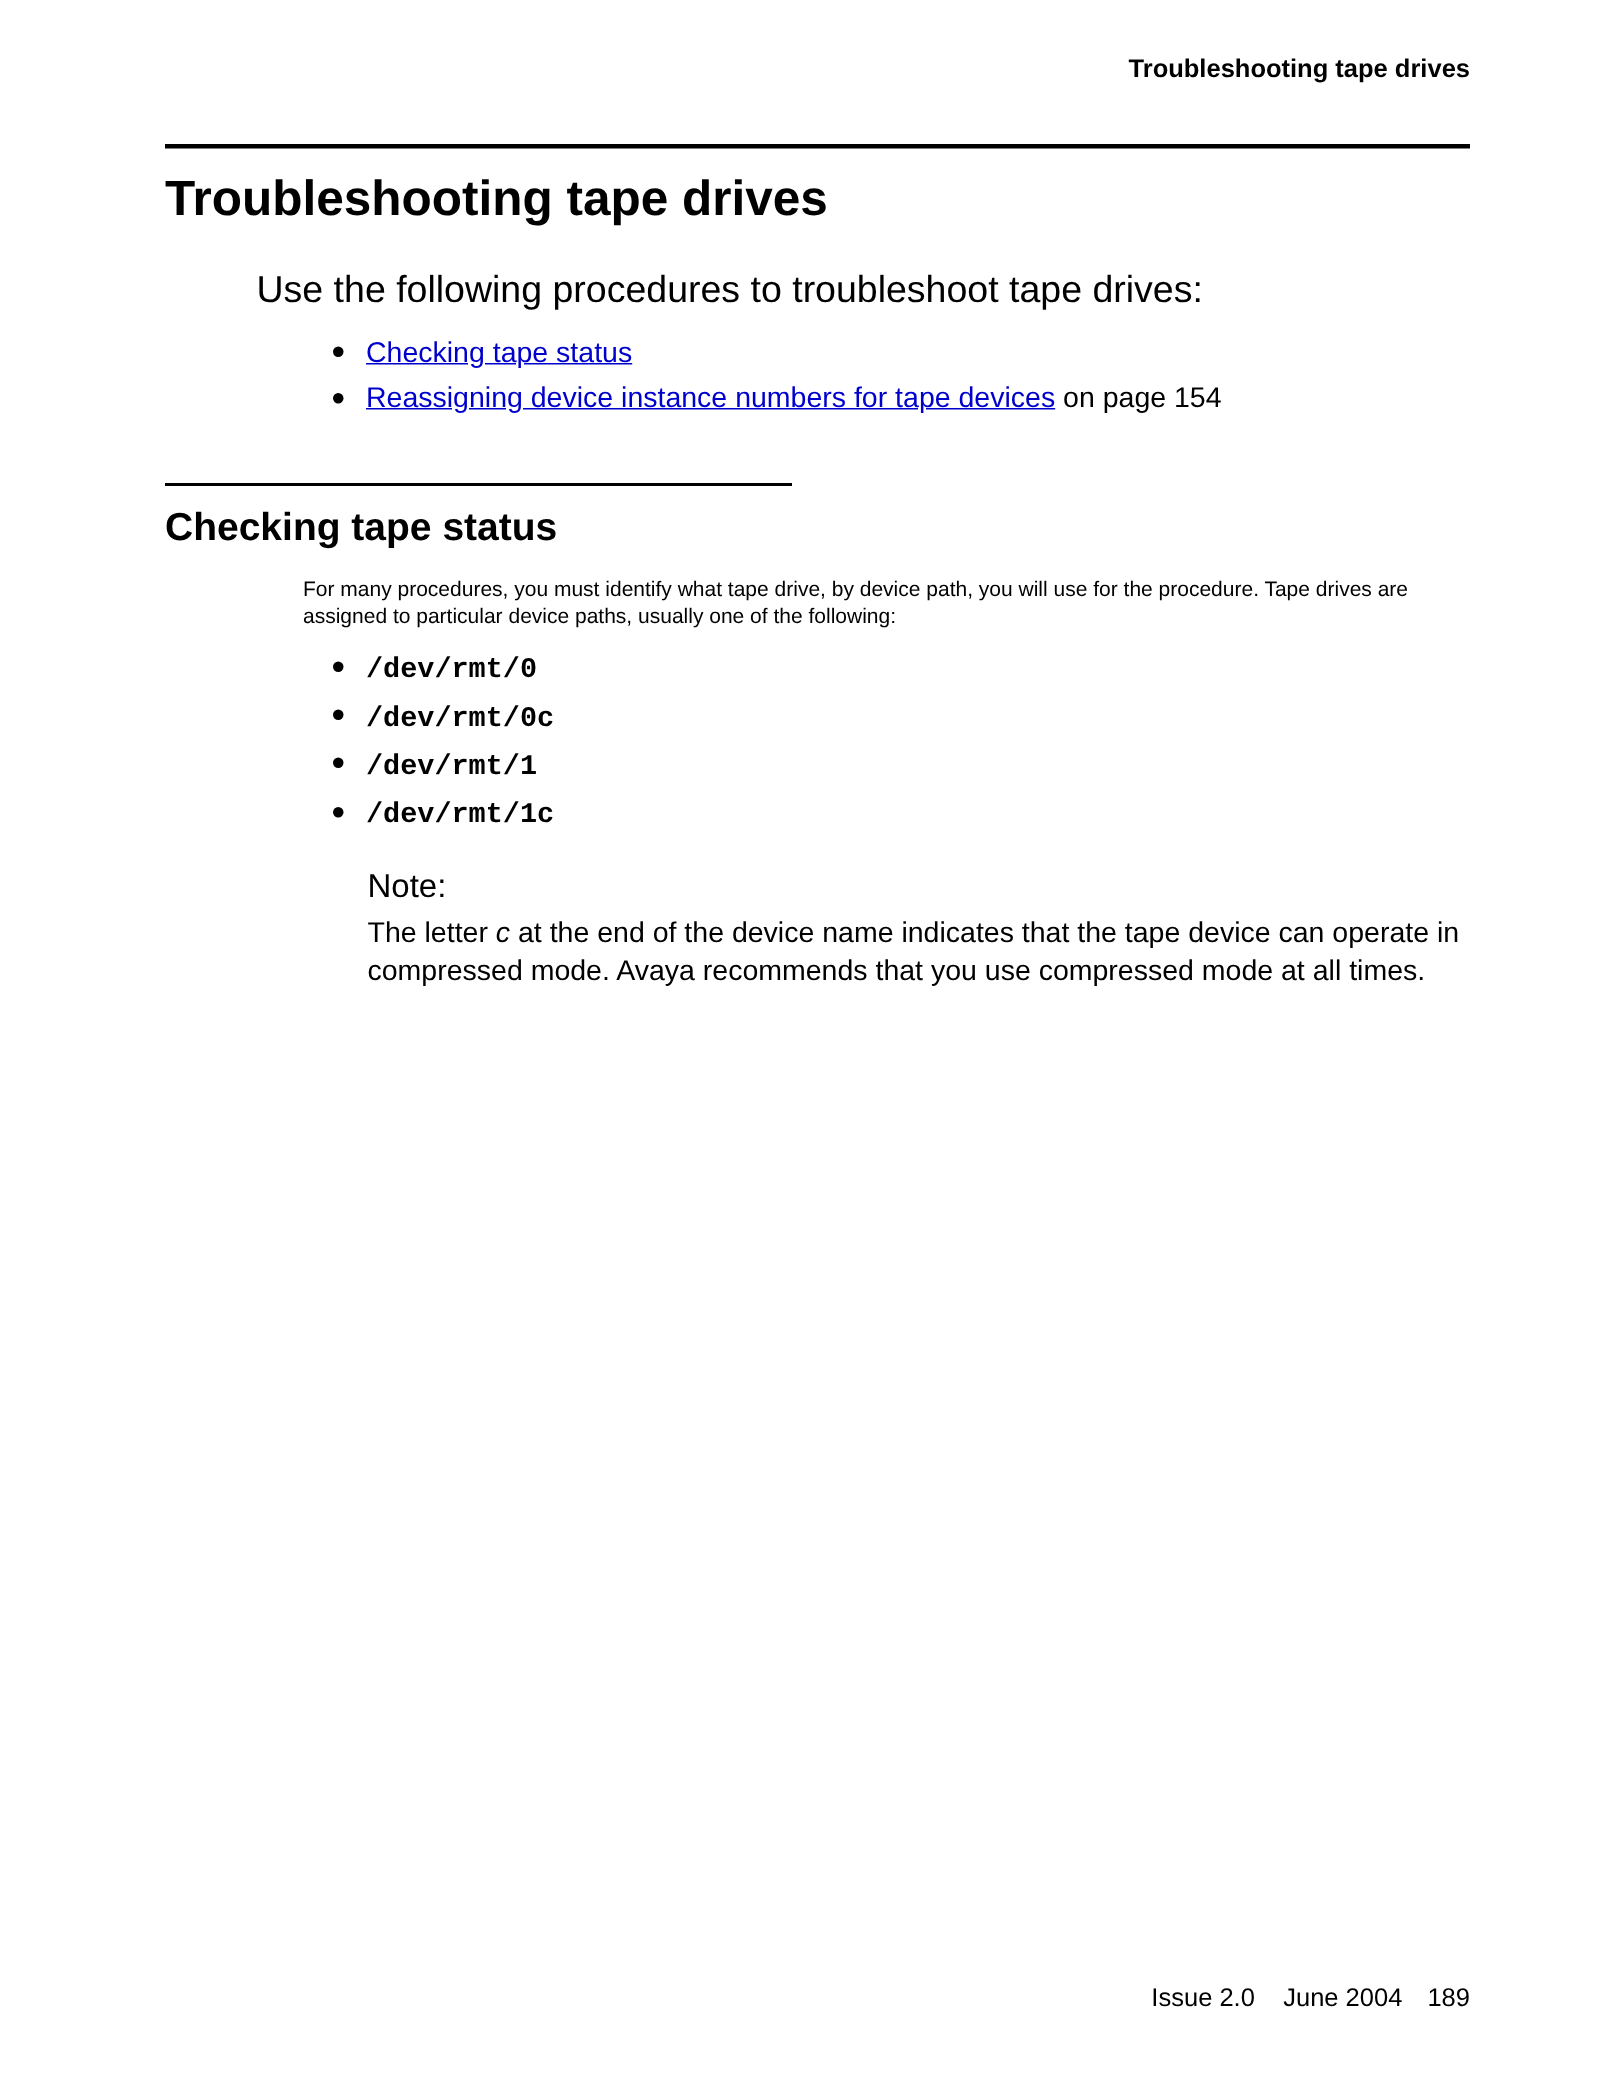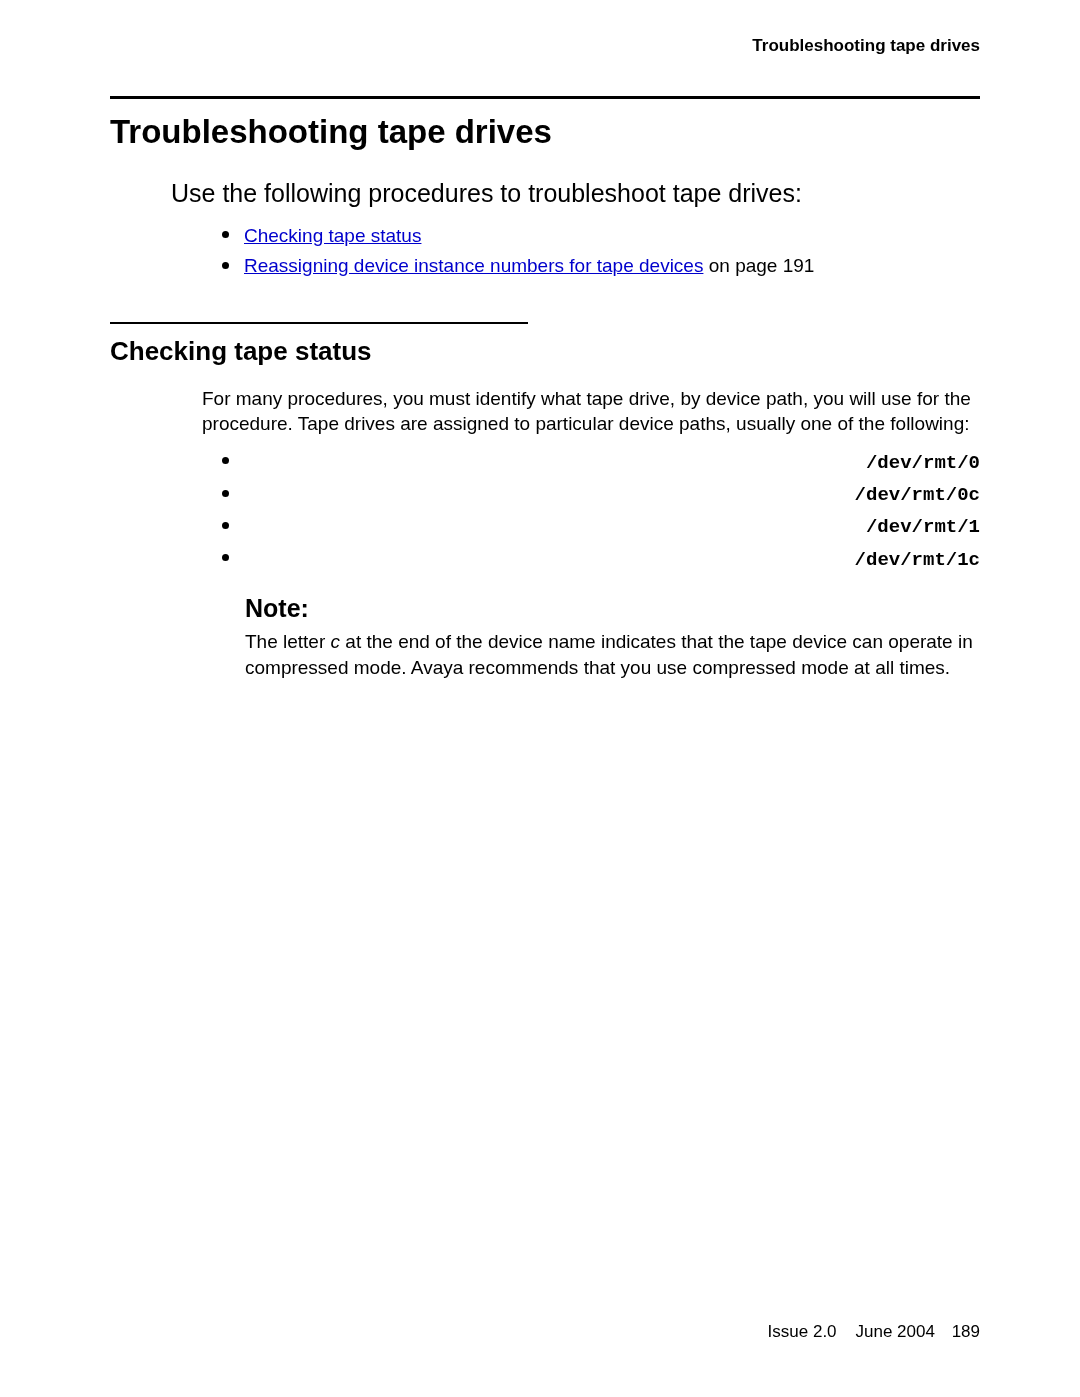--- a/index.html
+++ b/index.html
@@ -71,30 +71,29 @@
     border-top: 2px solid #000;
     margin: 0 0 12px 0;
     width: 48%;
   }
   .section-title {
     font-size: 26px;
     font-weight: bold;
     margin: 0 0 16px 0;
   }
   .body-text {
-    font-size: 19px;
+    font-size: 14px;
     margin-left: 92px;
     line-height: 1.35;
     margin-bottom: 10px;
   }
   ul.dev-list {
     margin: 6px 0 18px 112px;
     padding: 0;
     list-style: none;
-    text-align: right;
   }
   ul.dev-list li {
     font-family: "Courier New", Courier, monospace;
     font-weight: bold;
     font-size: 19px;
     line-height: 1.7;
     position: relative;
     padding-left: 22px;
   }
   ul.dev-list li::before {
@@ -104,22 +103,22 @@
     top: 0.55em;
     width: 7px;
     height: 7px;
     background: #000;
     border-radius: 50%;
   }
   .note-block {
     margin-left: 135px;
   }
   .note-label {
-    font-weight: bold;
-    font-size: 25px;
+    font-weight: normal;
+    font-size: 22px;
     margin-bottom: 6px;
   }
   .note-body {
     font-size: 19px;
     line-height: 1.35;
   }
   .note-body .italic {
     font-style: italic;
   }
   .footer {
@@ -144,21 +143,21 @@
 
   <h1 class="chapter-title">Troubleshooting tape drives</h1>
 
   <p class="intro">Use the following procedures to troubleshoot tape drives:</p>
 
   <ul class="link-list">
     <li>
       <a class="link" href="#">Checking tape status</a><span></span>
     </li>
     <li>
-      <a class="link" href="#">Reassigning device instance numbers for tape devices</a><span> on page 191</span>
+      <a class="link" href="#">Reassigning device instance numbers for tape devices</a><span> on page 154</span>
     </li>
   </ul>
 
   <hr class="section-rule">
 
   <h2 class="section-title">Checking tape status</h2>
 
   <p class="body-text">For many procedures, you must identify what tape drive, by device path, you will use for the procedure. Tape drives are assigned to particular device paths, usually one of the following:</p>
 
   <ul class="dev-list">

